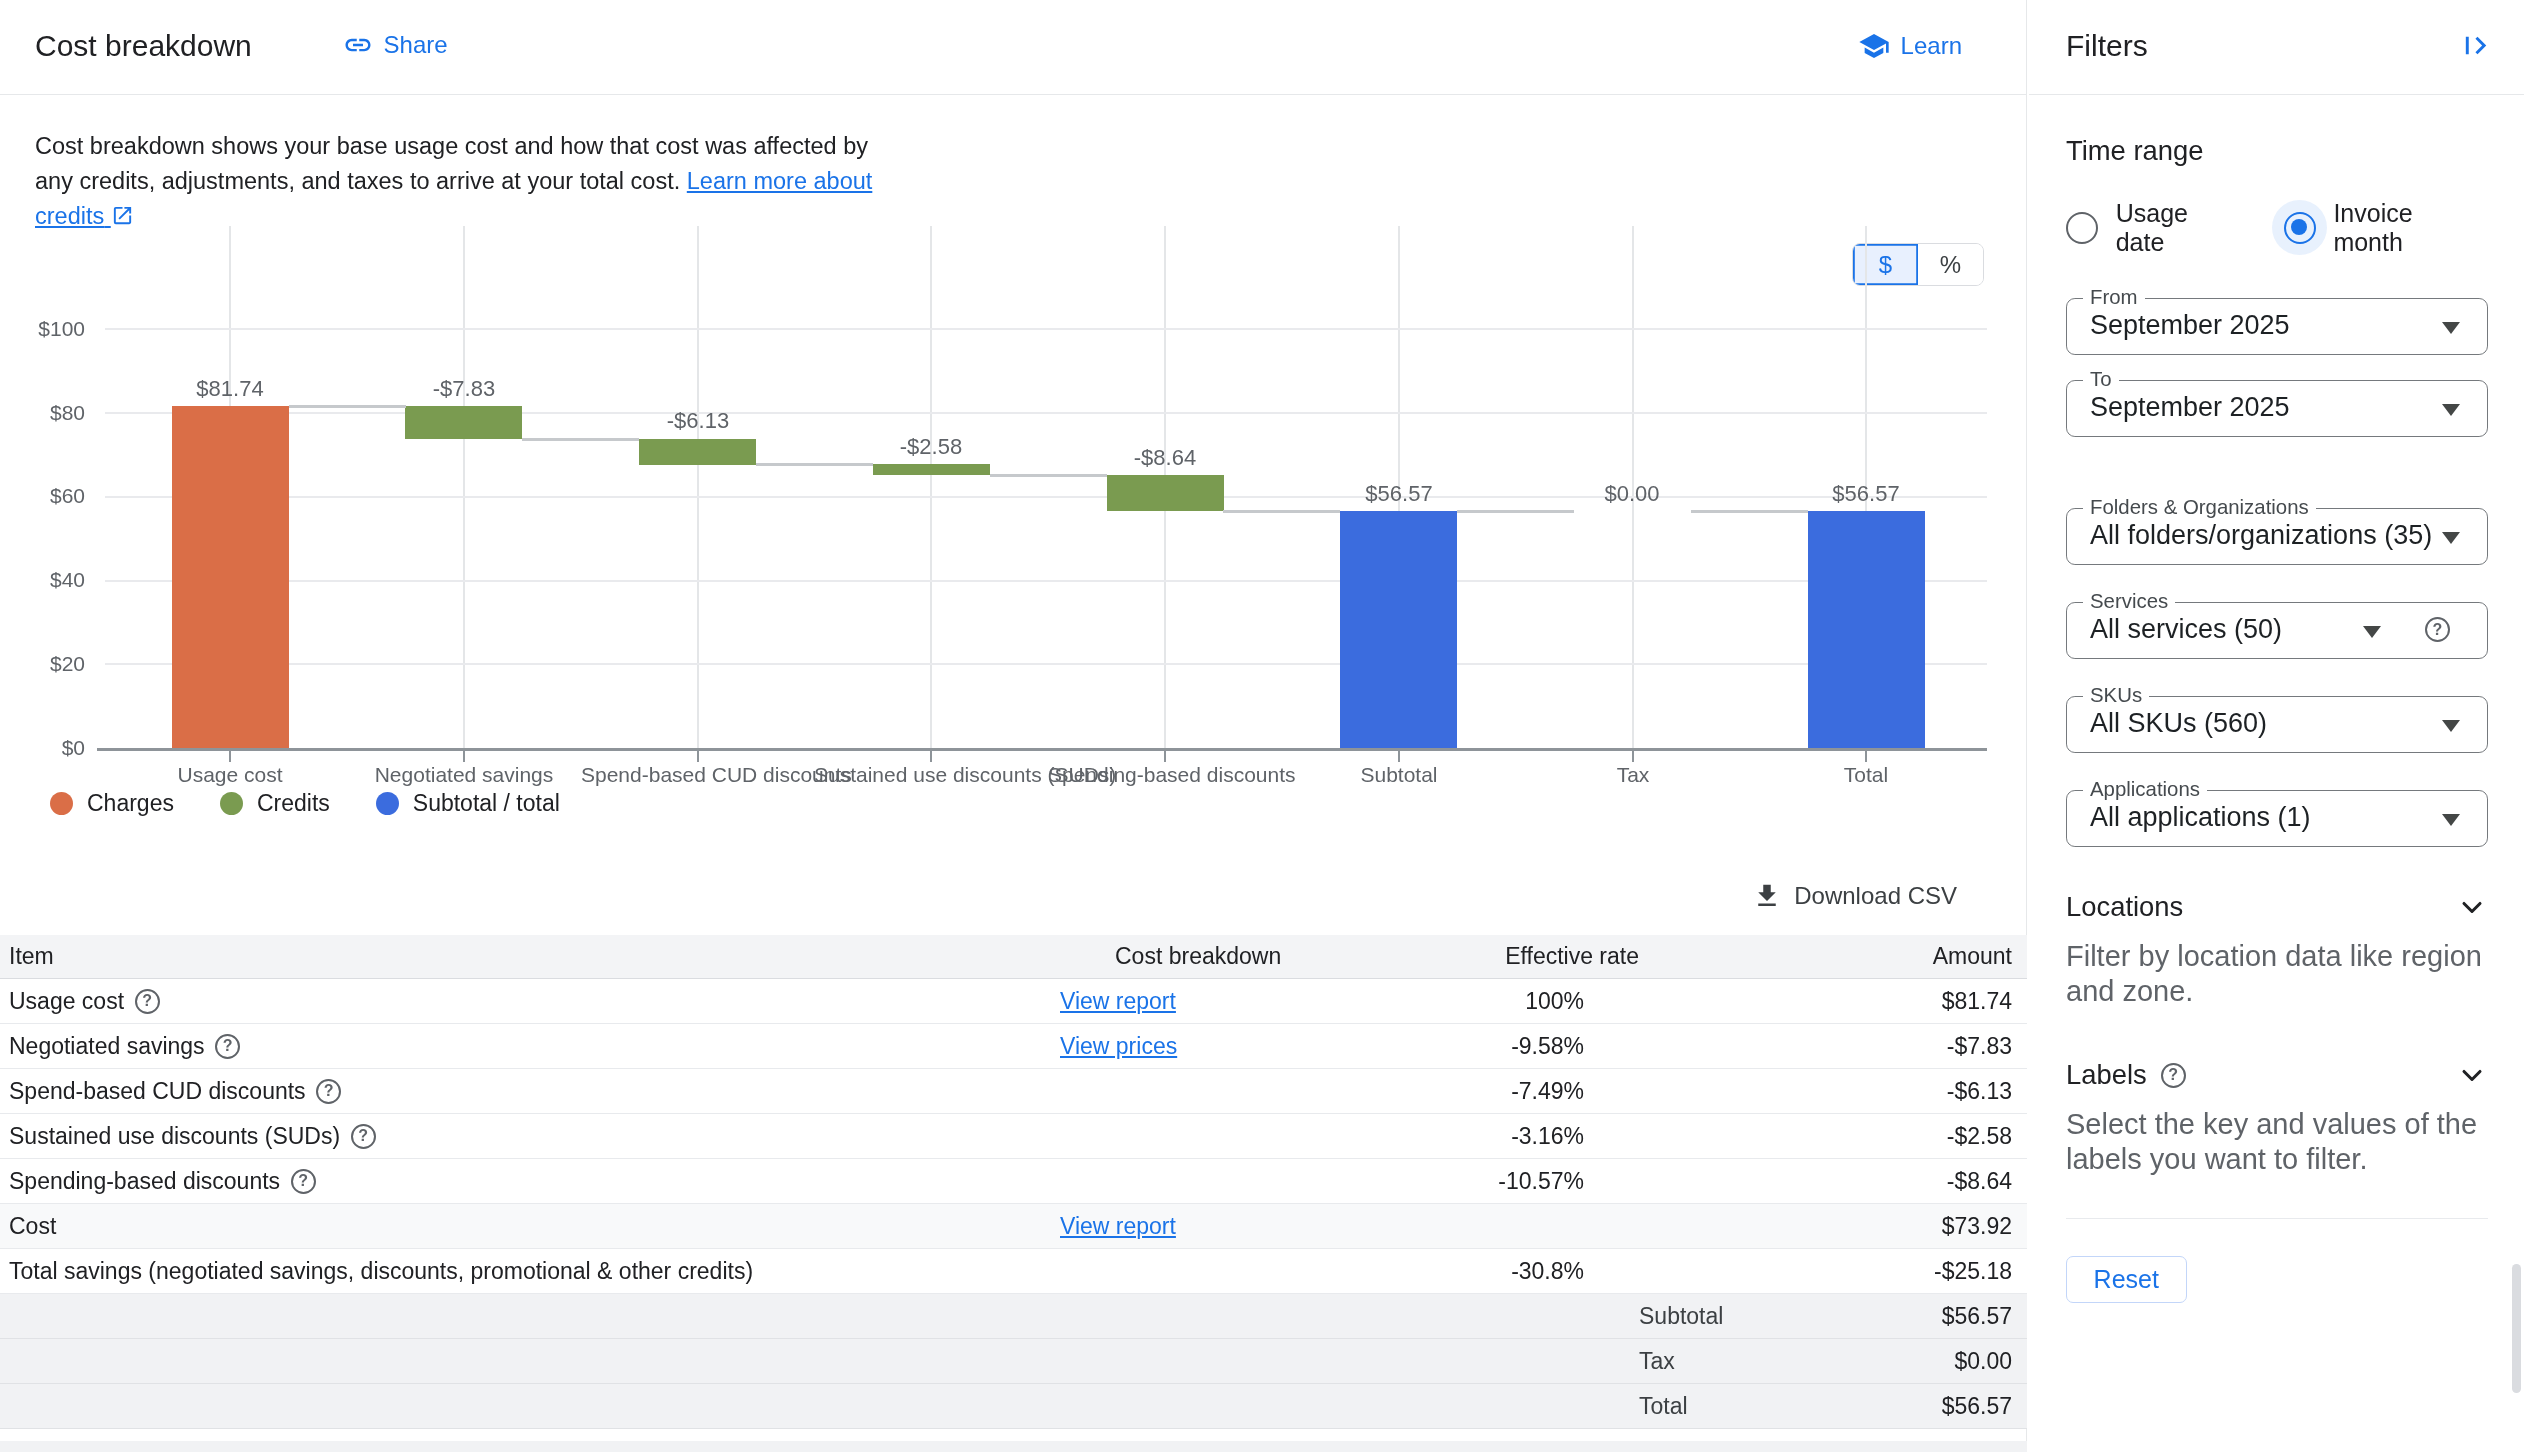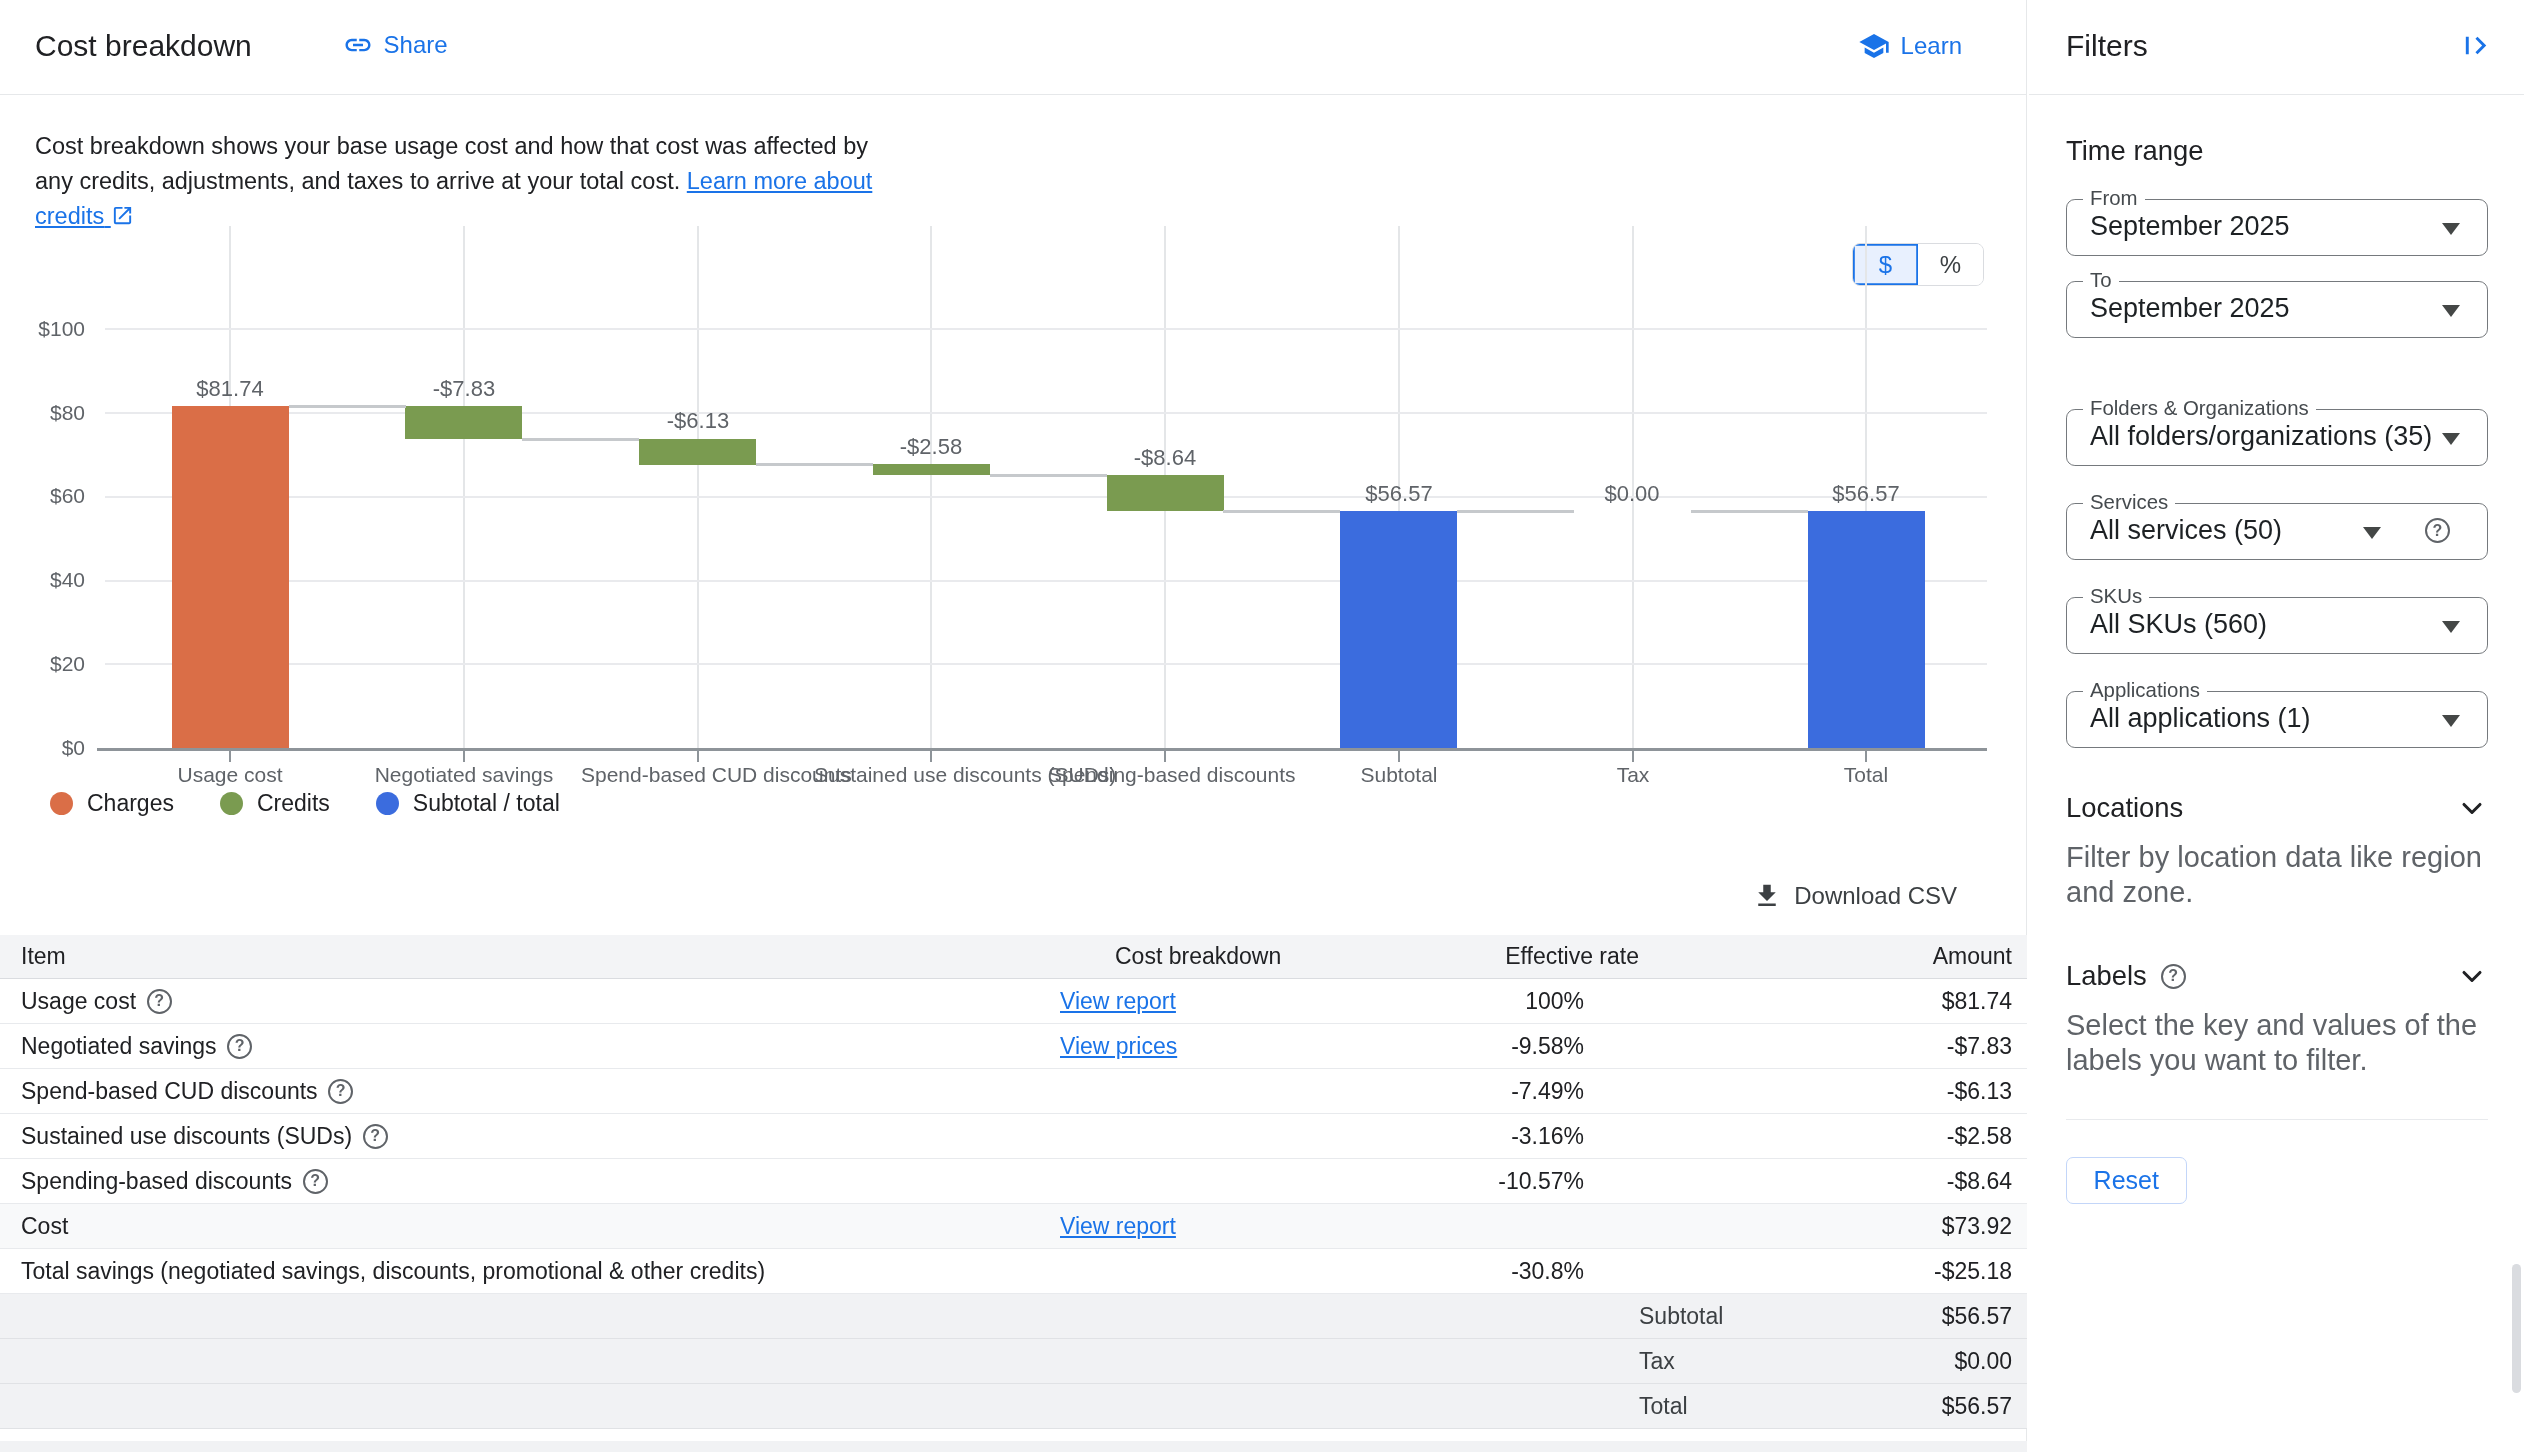--- a/index.html
+++ b/index.html
@@ -31,21 +31,21 @@
   .legend{position:absolute;left:50px;top:790px;display:flex;gap:46px;align-items:center;}
   .legend .li{display:flex;align-items:center;gap:14px;font-size:23px;color:#202124;}
   .dot{width:23px;height:23px;border-radius:50%;}
   .download{position:absolute;top:881px;right:69px;display:flex;align-items:center;gap:12.4px;font-size:24px;font-weight:500;color:#3C4043;cursor:pointer;}
   
   #cost-table{position:absolute;top:935px;left:0;width:2027px;font-size:23px;}
   .trow{display:flex;align-items:center;height:45px;border-bottom:0.9px solid #E8EAED;box-sizing:border-box;background:#fff;}
   .trow.head{height:44px;background:#F3F4F6;border-bottom:0.9px solid #DADCE0;font-weight:500;}
   .trow.light{background:#F8F9FA;}
   .trow.gray{background:#F1F2F4;border-bottom:0.9px solid #E0E2E5;}
-  .c-item{flex:1;padding-left:21px;display:flex;align-items:center;gap:10.6px;min-width:0;}
+  .c-item{flex:1;padding-left:9px;display:flex;align-items:center;gap:10.6px;min-width:0;}
   .c-link{width:301px;}
   .c-rate{width:223px;text-align:right;}
   .c-tlabel{width:133px;padding-left:55px;box-sizing:content-box;color:#3C4043;}
   .c-amount{width:240px;padding-right:15px;text-align:right;}
   .tlink{color:#1A73E8;text-decoration:underline;cursor:pointer;}
   .strip{position:absolute;top:1441px;left:0;width:2027px;height:11.5px;background:#F1F2F4;}
   .qicon{display:inline-flex;align-items:center;justify-content:center;width:25px;height:25px;border:2.2px solid #5F6368;border-radius:50%;
     font-size:16px;font-weight:700;color:#5F6368;flex:none;cursor:pointer;box-sizing:border-box;}
   
   .panel-title{position:absolute;left:37px;top:29px;font-size:30px;font-weight:400;}
@@ -298,20 +298,30 @@
   <div class="hdr">
     <div class="panel-title">Filters</div>
     <div class="collapse">
       <svg width="35" height="35" viewBox="0 0 24 24" fill="#1A73E8">
           <path d="M11.59 7.41 16.17 12l-4.58 4.59L13 18l6-6-6-6-1.41 1.41zM5 6h2v12H5z" transform="translate(-1,0)"></path>
         </svg>
     </div>
   </div>
   <div id="panel-body">
     <h2 class="sect-h">Time range</h2>
+    <div class="radios" id="time-radios">
+        <label class="radio">
+          <span class="rb"></span>
+          <span>Usage date</span>
+        </label>
+        <label class="radio">
+          <span class="rb sel"></span>
+          <span>Invoice month</span>
+        </label>
+      </div>
     <div id="filter-fields">
         <div class="field" style="margin-bottom: 25px;">
           <span class="flabel">From</span>
           <span class="fvalue">September 2025</span>
           <span class="arrow"></span>
         </div>
         <div class="field" style="margin-bottom: 71px;">
           <span class="flabel">To</span>
           <span class="fvalue">September 2025</span>
           <span class="arrow"></span>

